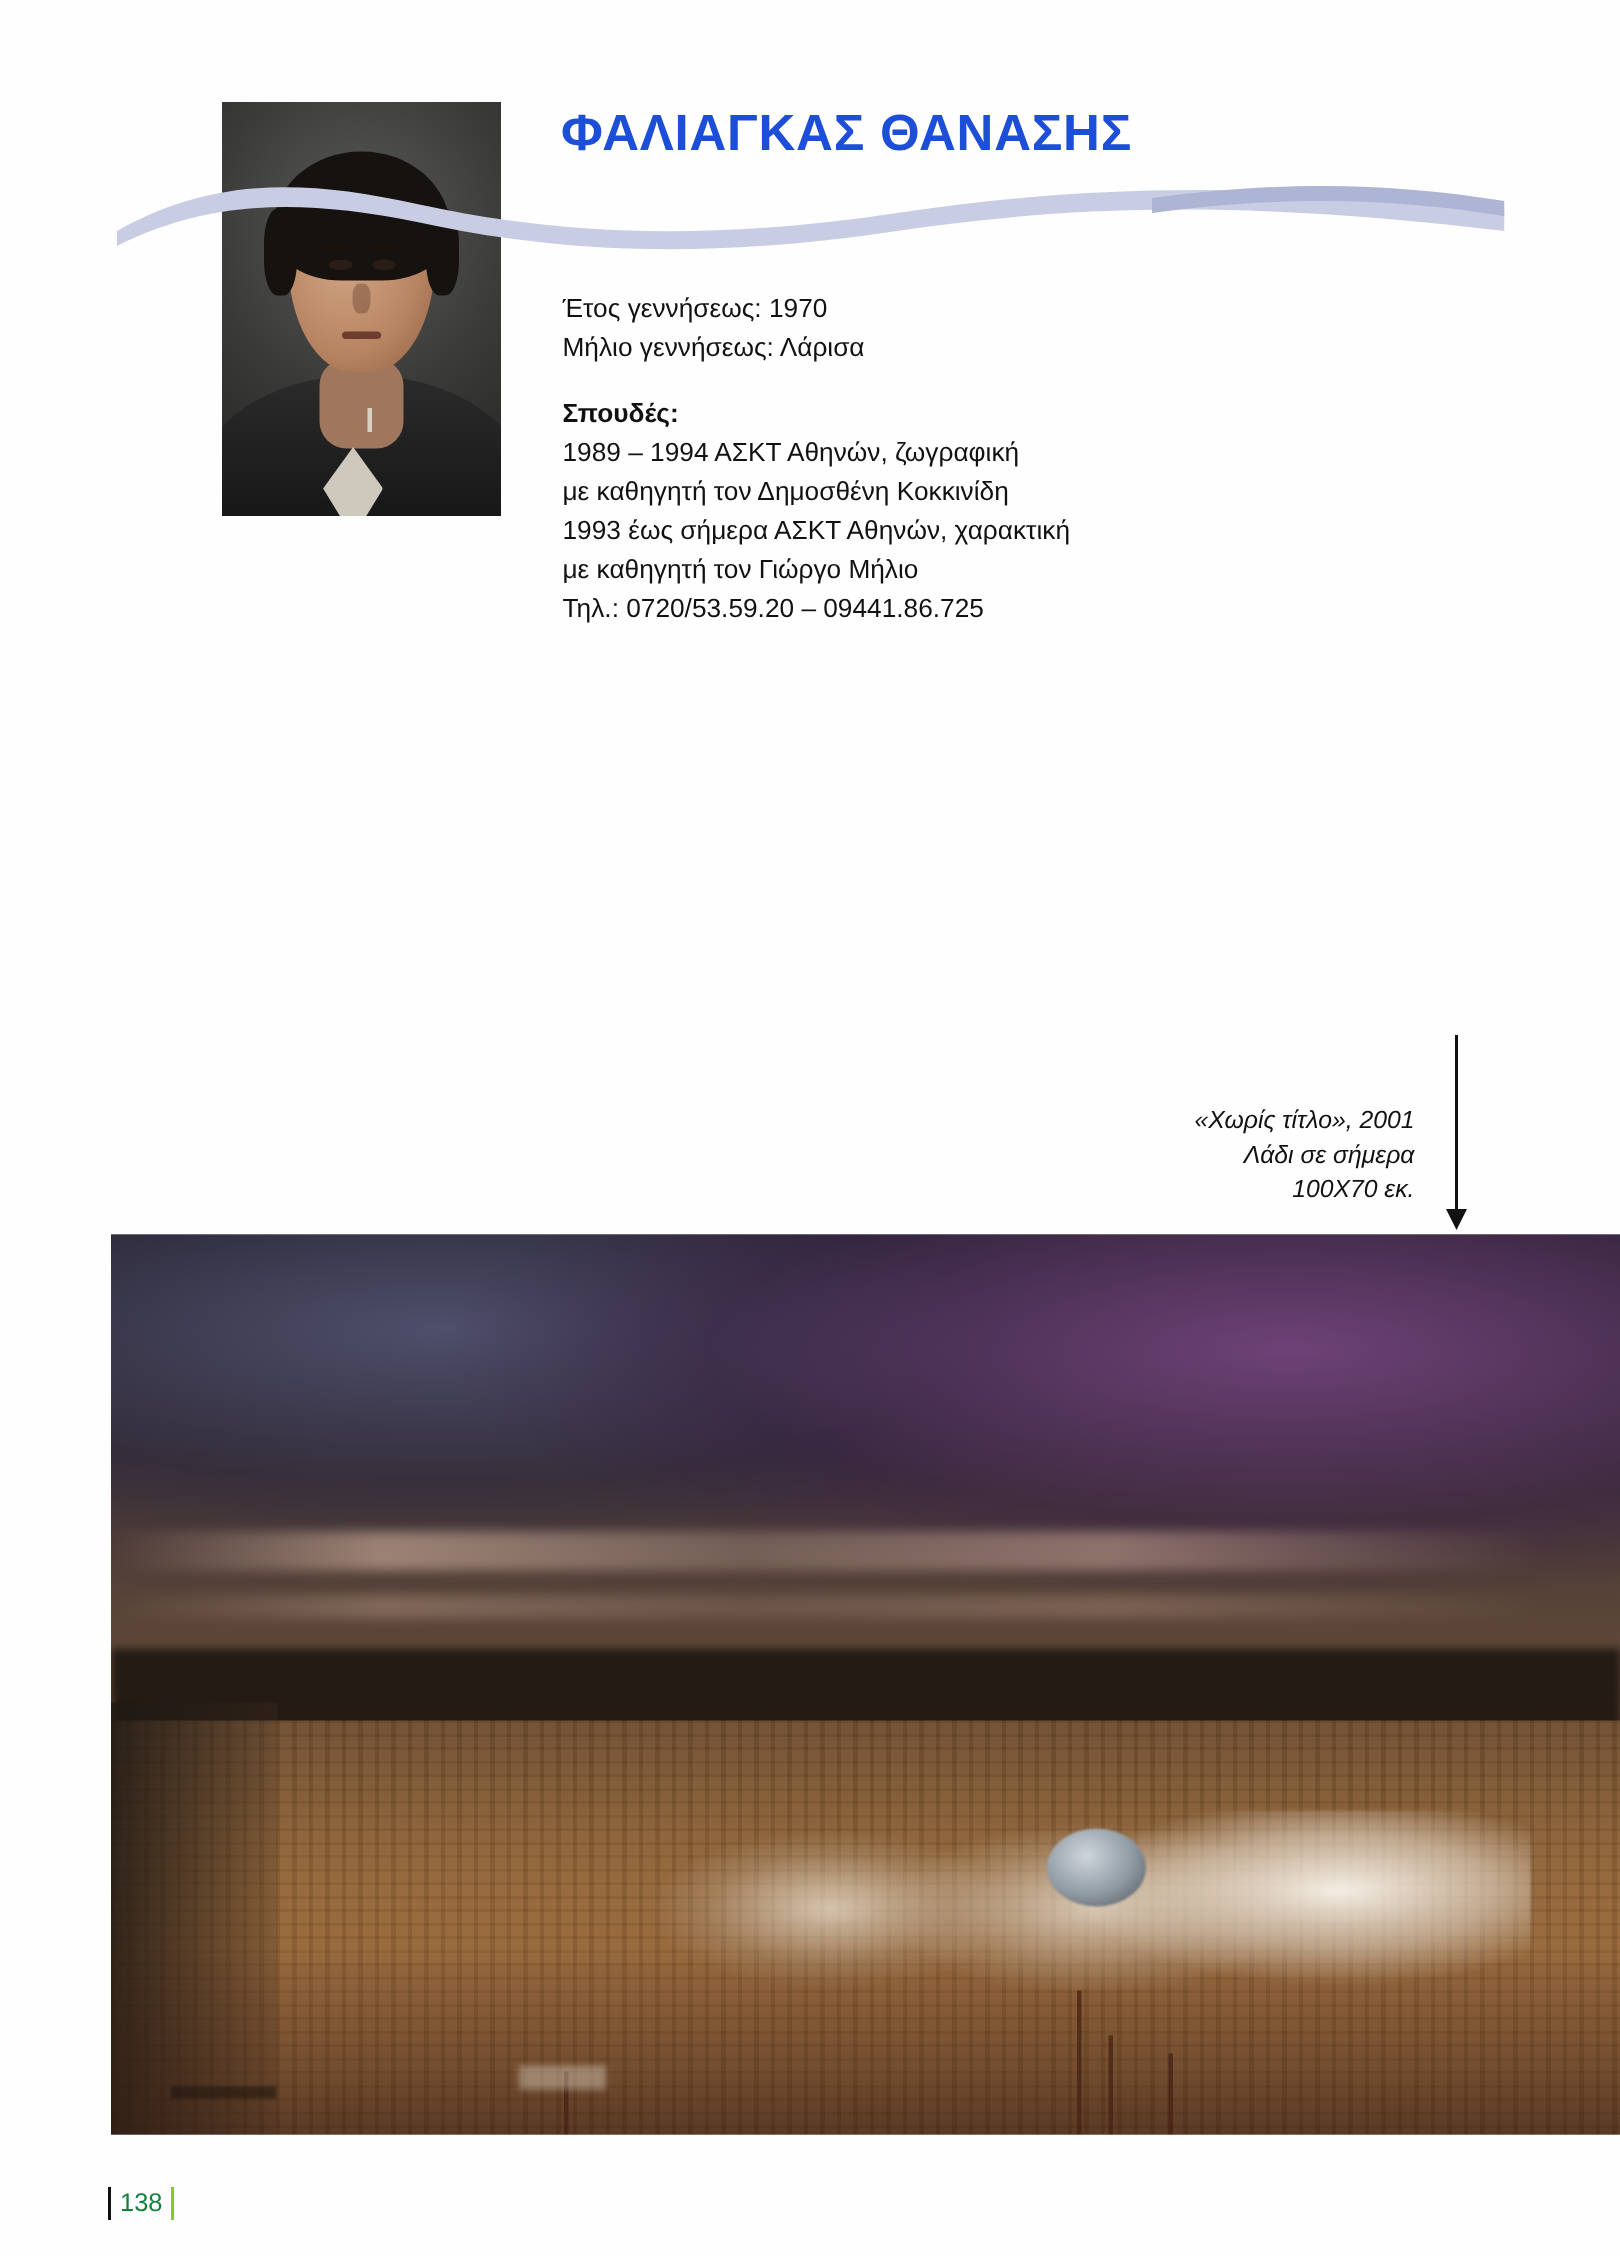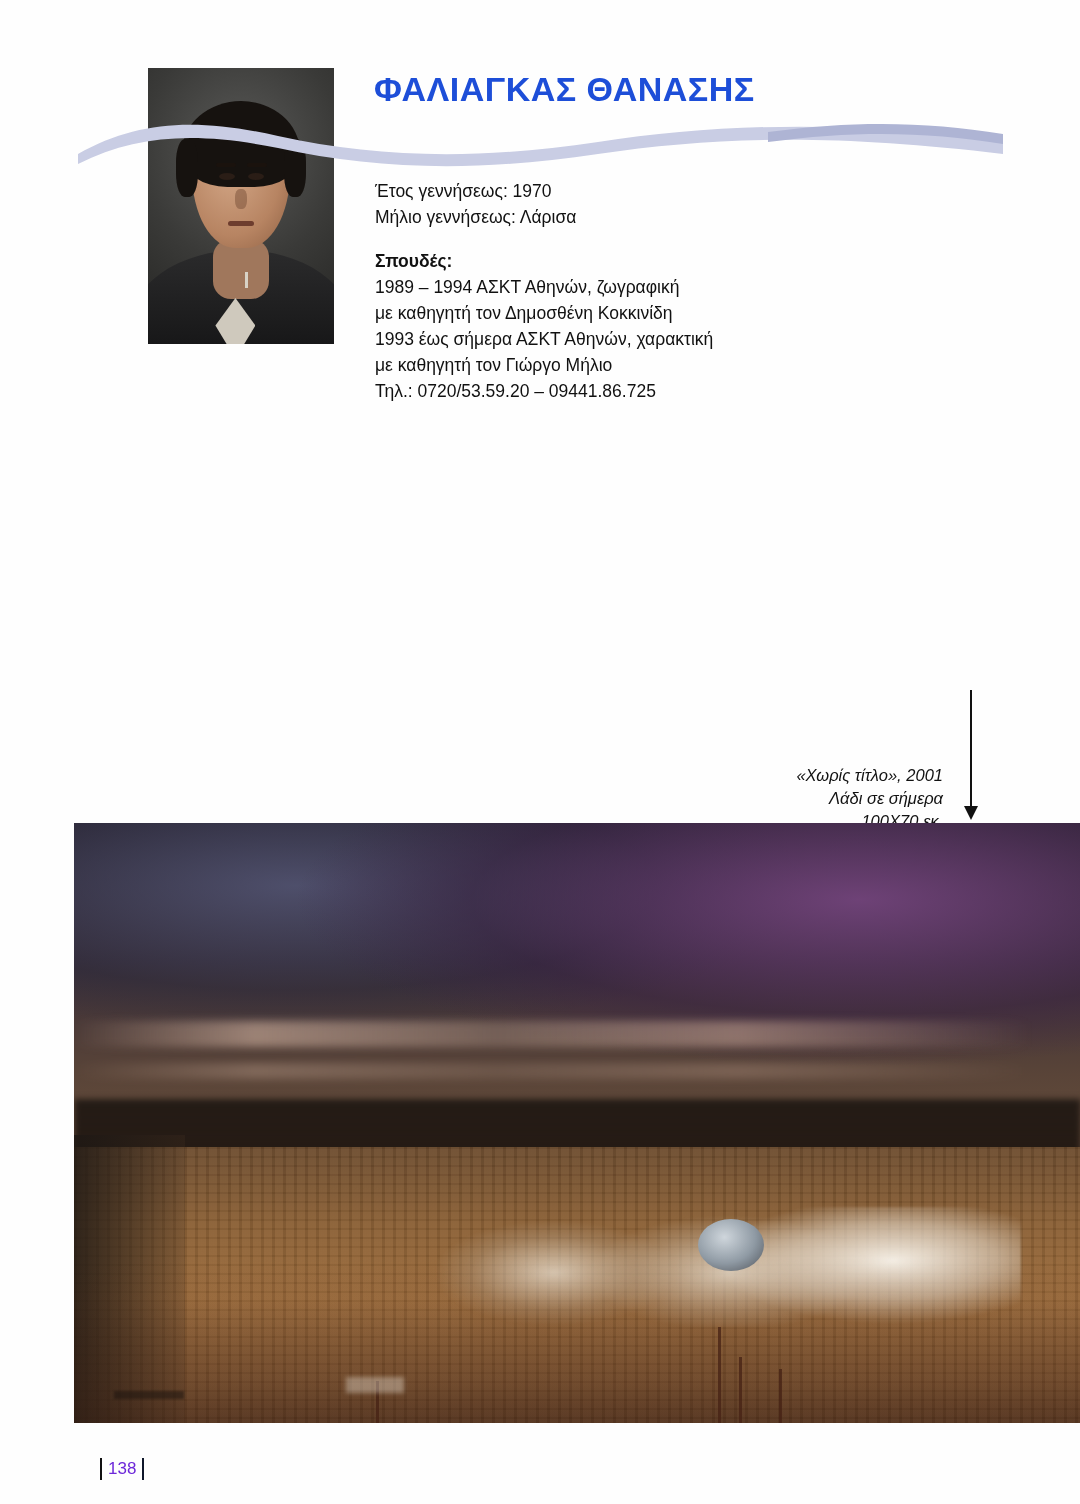--- a/index.html
+++ b/index.html
@@ -174,40 +174,40 @@
     left: 78px;
     top: 110px;
     width: 925px;
     height: 60px;
   }
 
   
   .bio {
     position: absolute;
     left: 375px;
-    top: 178px;
+    top: 192px;
     width: 560px;
     font-size: 17.5px;
     line-height: 26px;
     color: #111;
   }
   .bio .line { white-space: nowrap; }
   .bio .section-head {
     font-weight: bold;
     margin-top: 18px;
   }
   .bio .contact {
     margin-top: 22px;
   }
 
   
   .caption {
     position: absolute;
     right: 137px;
-    top: 764px;
+    top: 736px;
     text-align: right;
     font-style: italic;
     font-size: 16.5px;
     line-height: 23px;
     color: #111;
   }
   .caption-rule {
     position: absolute;
     left: 970px;
     top: 690px;
@@ -337,25 +337,24 @@
     background: rgba(245,240,230,0.35);
     filter: blur(2px);
   }
 
   
   .folio {
     position: absolute;
     left: 72px;
     top: 1458px;
     font-size: 17px;
-    color: #6d28d9;
+    color: #15803d;
     padding: 1px 6px 1px 6px;
     border-left: 2px solid #111;
-    border-right: 2px solid #0f172a;
-    margin-left: 28px;
+    border-right: 2px solid #84cc16;
   }
 </style>
 </head>
 <body>
 
 <div class="page">
 
   <div class="portrait">
     <div class="bg"></div>
     <div class="shoulders"></div>

